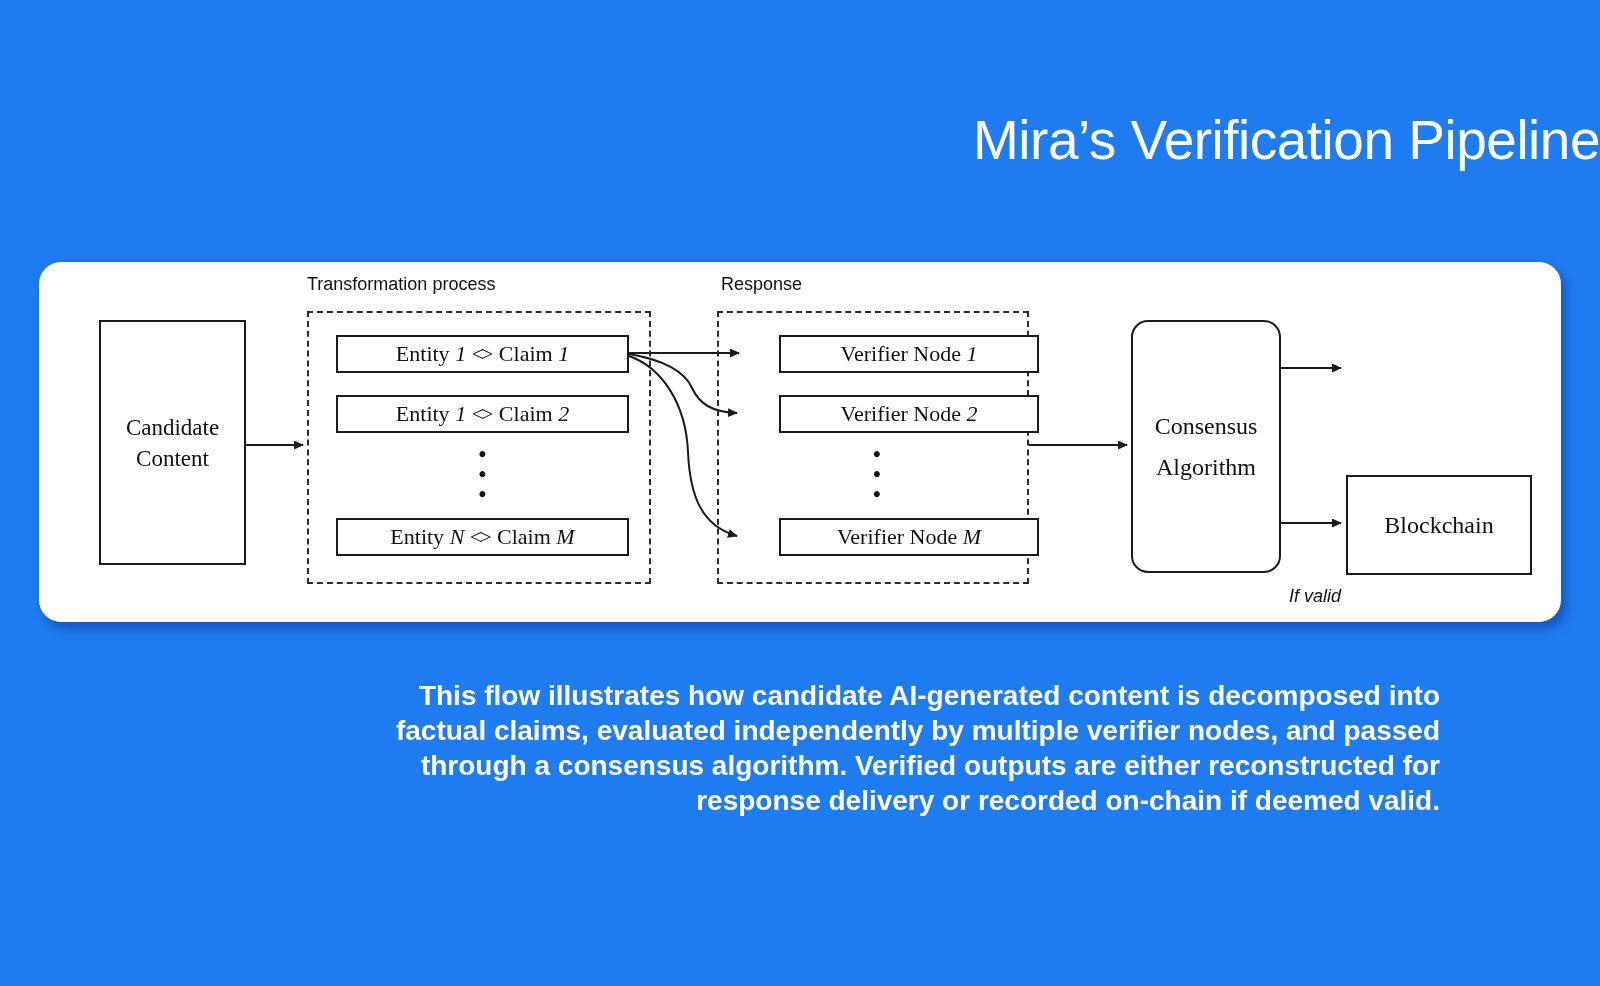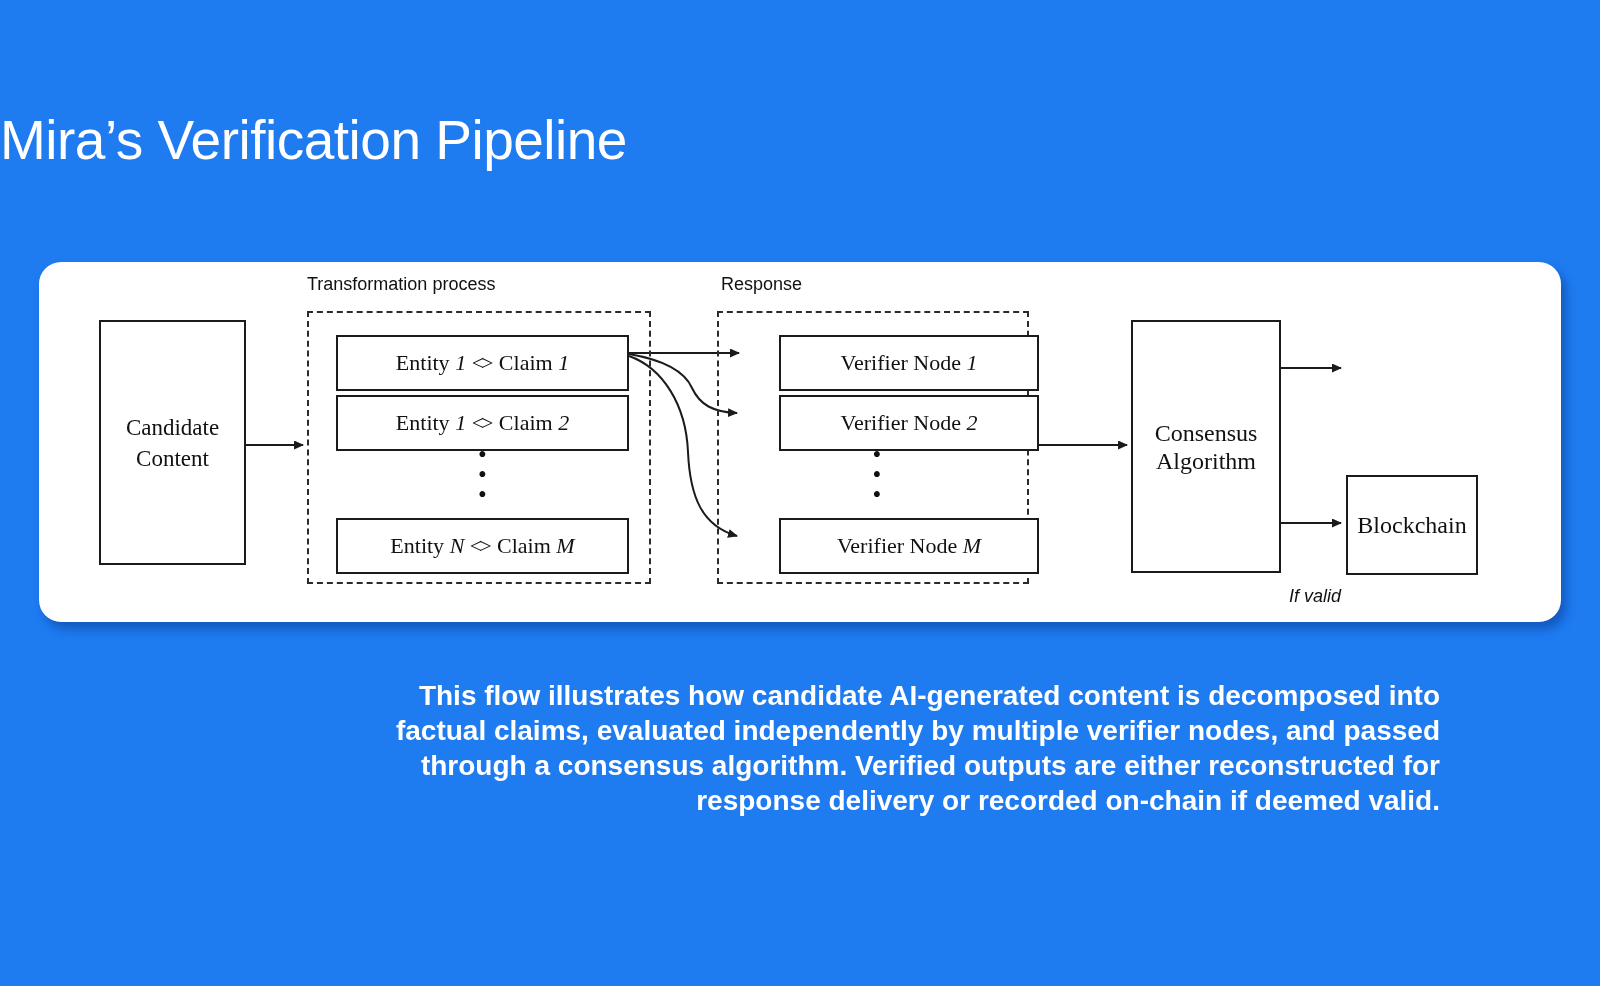--- a/index.html
+++ b/index.html
@@ -11,21 +11,21 @@
     font-family: "Liberation Sans", sans-serif;
   }
   .page { position: absolute; inset: 0; }
 
   
   .title {
     position: absolute;
     top: 108px; left: 0;
     width: 100%;
     margin: 0;
-    text-align: left;
+    text-align: right;
     color: #FFFFFF;
     font-size: 55px;
     font-weight: 400;
     letter-spacing: -0.5px;
     font-family: "Liberation Sans", sans-serif;
   }
 
   
   .card {
     position: absolute;
@@ -50,23 +50,23 @@
     align-items: center;
     justify-content: center;
     text-align: center;
     color: #111111;
     font-family: "Liberation Serif", serif;
     box-sizing: border-box;
   }
   .pre { white-space: pre-line; }
 
   .candidate { left: 60px; top: 58px; width: 147px; height: 245px; font-size: 23px; line-height: 31px; }
-  .consensus { left: 1092px; top: 58px; width: 150px; height: 253px; font-size: 24px; line-height: 28px; }
+  .consensus { left: 1092px; top: 58px; width: 150px; height: 253px; font-size: 24px; line-height: 41px; border-radius: 17px; }
   .output    { left: 1307px; top: 57px; width: 166px; height: 99px;  font-size: 22px; line-height: 28px; }
-  .blockchain{ left: 1307px; top: 213px; width: 132px; height: 100px; font-size: 24px; }
+  .blockchain{ left: 1307px; top: 213px; width: 186px; height: 100px; font-size: 24px; }
 
   
   .dashed {
     border: 2px dashed #2B2B2B;
     box-sizing: border-box;
     background: transparent;
   }
   .t-dash { left: 268px; top: 49px; width: 344px; height: 273px; }
   .i-dash { left: 678px; top: 49px; width: 312px; height: 273px; }
 
@@ -87,21 +87,21 @@
     color: #111111;
     white-space: nowrap;
     margin-top: 48px;
   }
 
   
   .row {
     border: 2px solid #1B1B1B;
     background: #FFFFFF;
     box-sizing: border-box;
-    height: 56px;
+    height: 38px;
     display: flex;
     align-items: center;
     justify-content: center;
     font-family: "Liberation Serif", serif;
     font-size: 22px;
     color: #111111;
     white-space: pre;
   }
   .t-row { left: 297px; width: 293px; }
   .v-row { left: 740px; width: 260px; }

